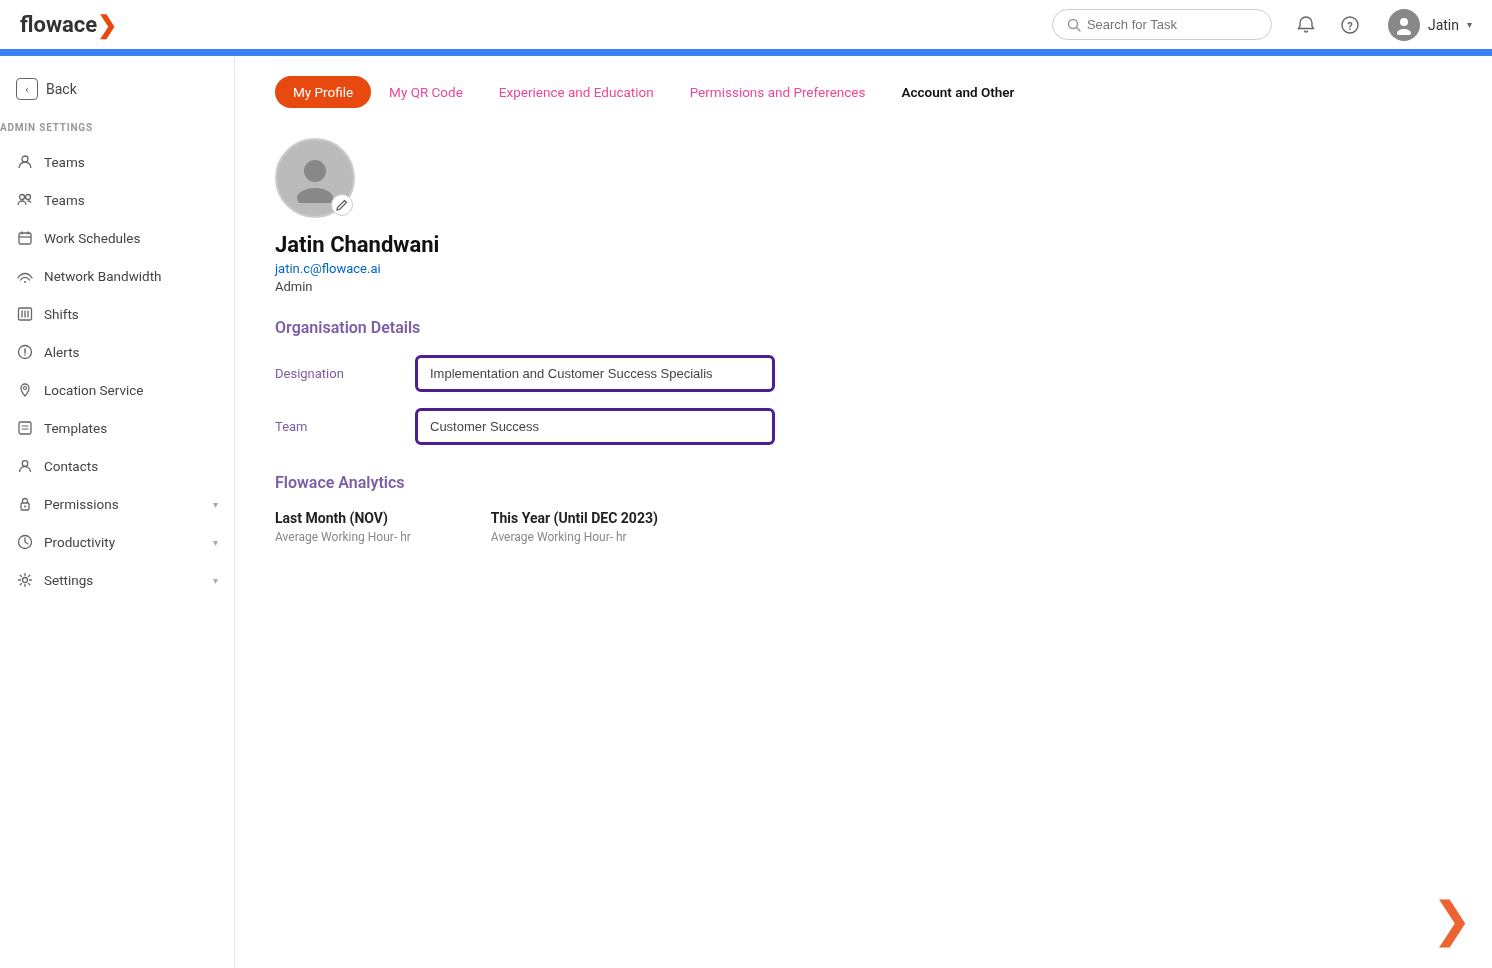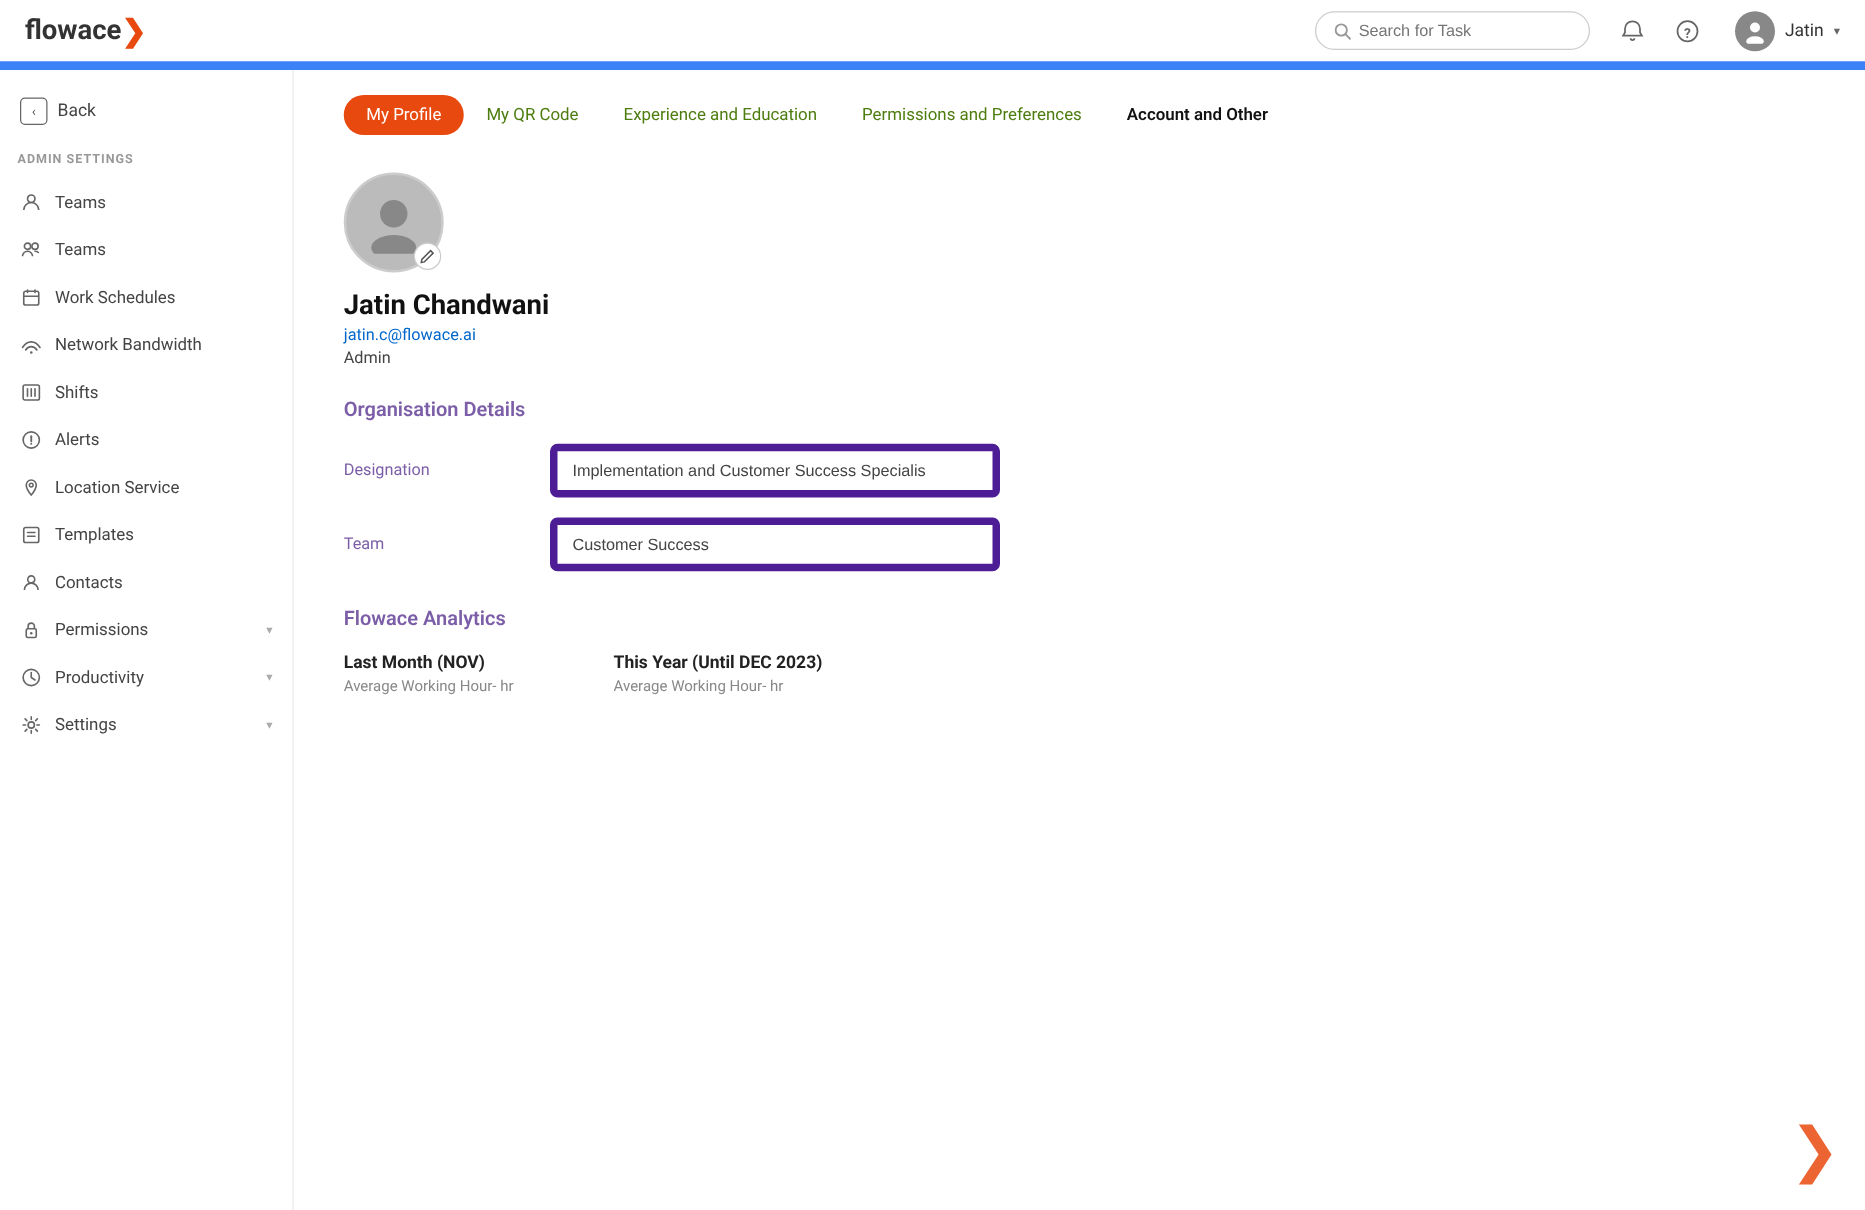--- a/index.html
+++ b/index.html
@@ -121,21 +121,21 @@
       align-items: center;
       justify-content: center;
       font-size: 11px;
       color: #555;
     }
     .section-label {
       font-size: 10px;
       font-weight: 700;
       color: #999;
       letter-spacing: 0.8px;
-      padding: 6px 14px 10px;
+      padding: 6px 0 10px;
       text-transform: uppercase;
     }
     .sidebar-item {
       display: flex;
       align-items: center;
       gap: 10px;
       padding: 10px 16px;
       cursor: pointer;
       font-size: 13.5px;
       color: #444;
@@ -166,21 +166,21 @@
       display: flex;
       align-items: center;
       gap: 0;
       border-bottom: none;
       margin-bottom: 30px;
     }
     .tab {
       padding: 8px 18px;
       font-size: 13.5px;
       cursor: pointer;
-      color: #4d7c0f;
+      color: #ec4899;
       border-radius: 6px;
       transition: background 0.15s;
     }
     .tab.active {
       background: #e8490f;
       color: #fff;
       border-radius: 20px;
     }
     .tab.bold { font-weight: 600; color: #111; }
 
@@ -250,29 +250,28 @@
       margin-bottom: 16px;
       gap: 20px;
     }
     .field-label {
       font-size: 13px;
       color: #7B5EA7;
       width: 120px;
       flex-shrink: 0;
     }
     .field-input {
-      border: 6px solid #4c1d95;
+      border: 3px solid #4c1d95;
       border-radius: 6px;
       padding: 8px 12px;
       font-size: 13px;
       color: #444;
       width: 360px;
       outline: none;
       background: #fff;
-      margin-left: 25px;
     }
 
     
     .analytics-section {
       margin-top: 28px;
     }
     .analytics-grid {
       display: flex;
       gap: 80px;
       margin-top: 10px;

